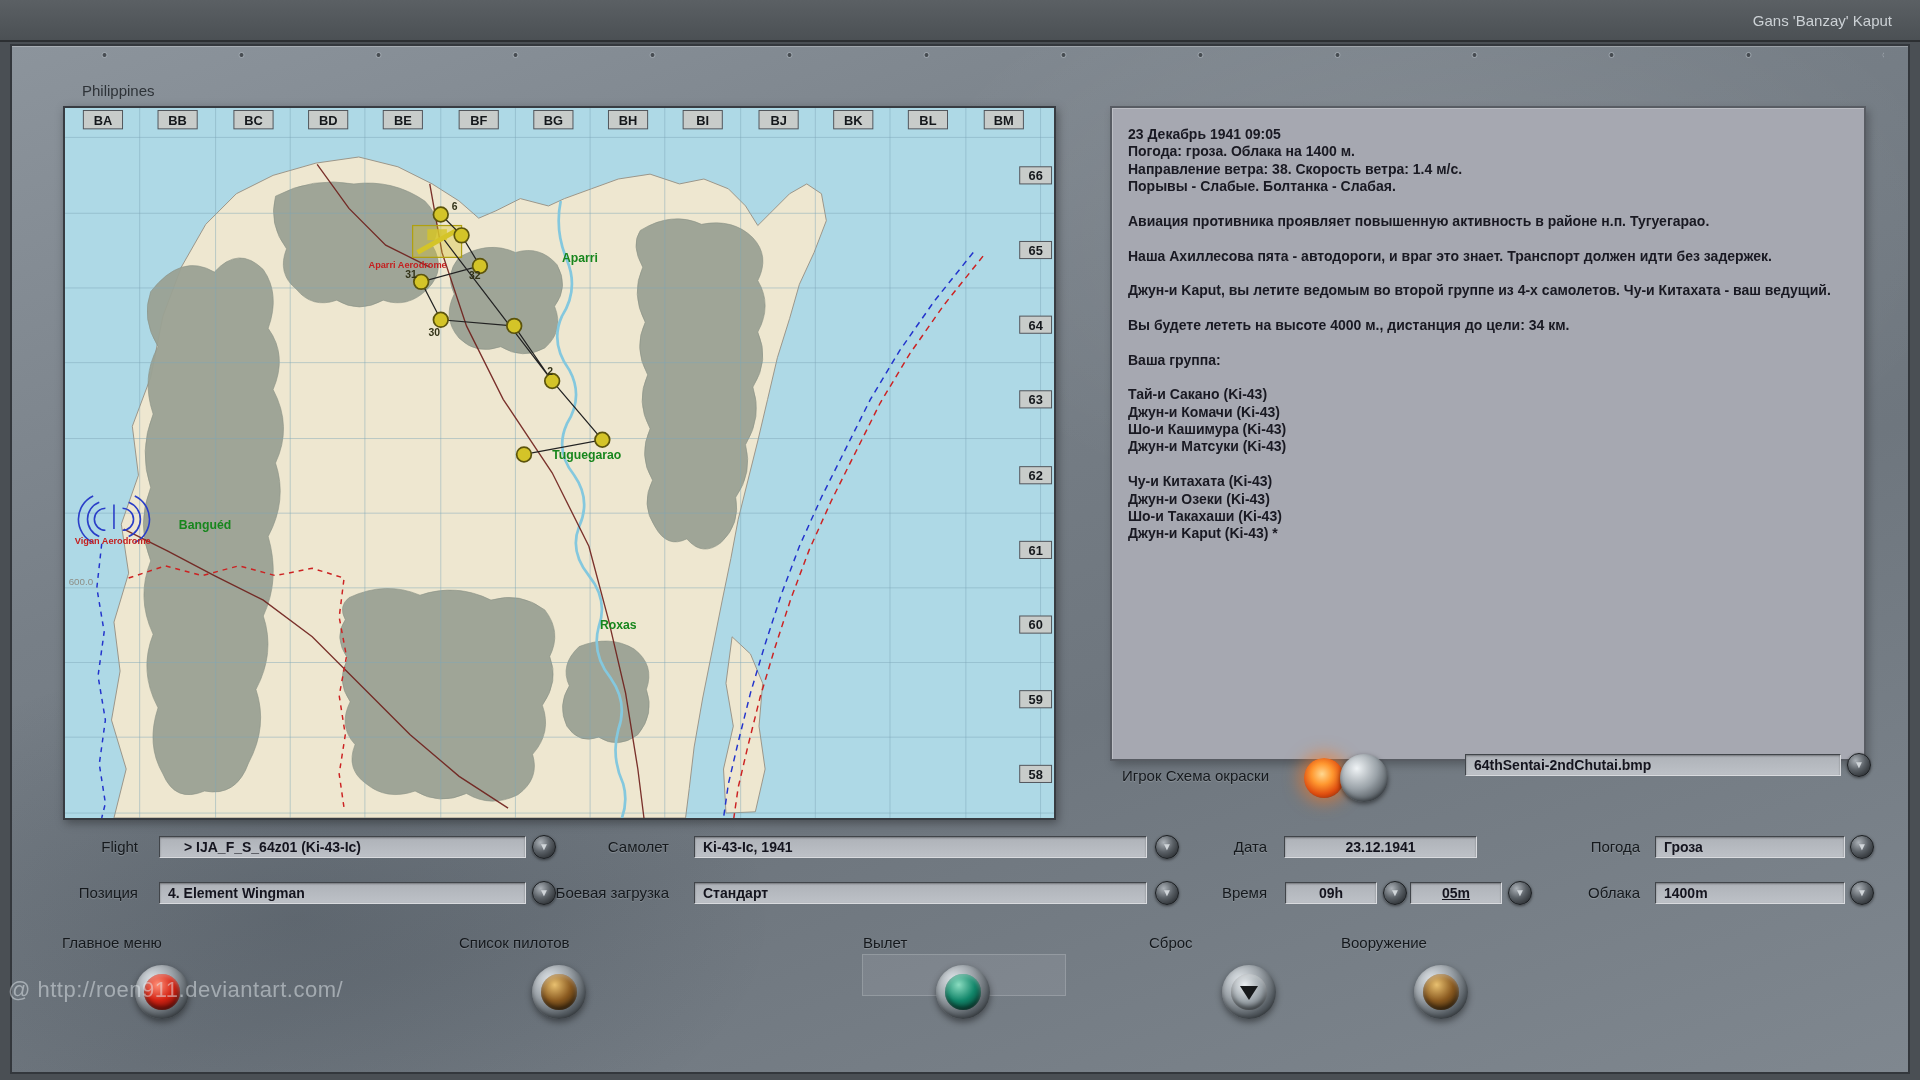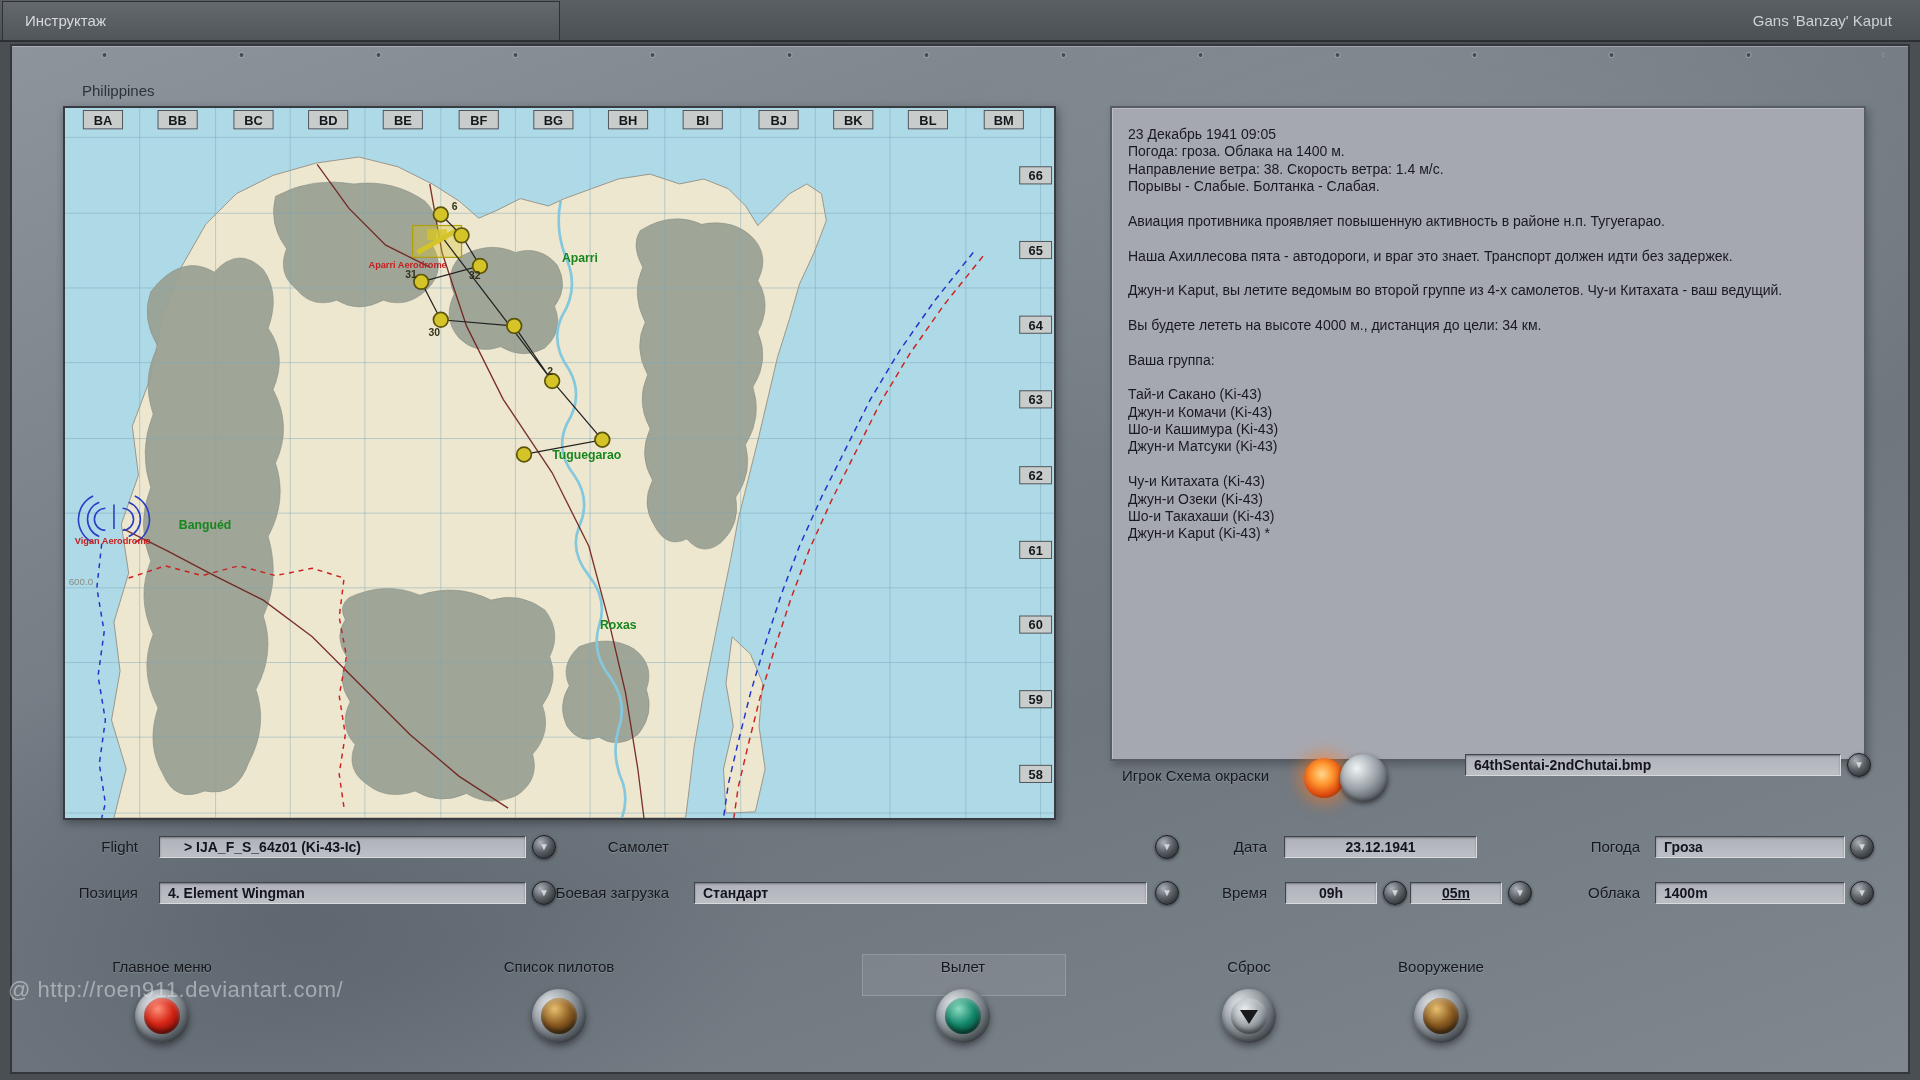--- a/index.html
+++ b/index.html
@@ -38,21 +38,21 @@
   .gtxt { font-size:10.5px; font-weight:700; fill:#15181c; text-anchor:middle; }
   .city { font-size:10px; font-weight:700; fill:#17861d; }
   .aero { font-size:7.5px; font-weight:700; fill:#c42020; }
   .wpnum { font-size:8.5px; font-weight:700; fill:#333318; }
   .scaletxt { font-size:8px; fill:#8e8e86; }
 
   
   .briefing-panel { position:absolute; left:1098px; top:60px; width:756px; height:655px;
     background:#a6a8b1; border:2px solid #585c63;
     box-shadow:inset 1px 1px 0 rgba(255,255,255,.25), 3px 4px 8px rgba(0,0,0,.25); }
-  .briefing-text { padding:18px 16px; font-size:14px; font-weight:400; line-height:1.24;
+  .briefing-text { padding:18px 16px; font-size:14px; font-weight:700; line-height:1.24;
     color:#191922; white-space:pre-line; }
 
   
   .paint-label { position:absolute; left:1110px; top:721px; font-size:15px; color:#15191d;
     text-shadow:0 1px 1px rgba(255,255,255,.2); }
   .toggle { position:absolute; left:1288px; top:706px; width:104px; height:50px; cursor:pointer; }
   .toggle-lamp { position:absolute; left:4px; top:6px; width:40px; height:40px; border-radius:50%;
     background:radial-gradient(circle at 45% 40%, #ffd890 0%, #ff9830 32%, #e04f10 62%, #7a2008 92%);
     box-shadow:0 0 16px 5px rgba(255,120,30,.55); }
   .toggle-knob { position:absolute; left:40px; top:2px; width:48px; height:48px; border-radius:50%;
@@ -70,21 +70,21 @@
     text-align:right; text-shadow:0 1px 1px rgba(255,255,255,.2); }
   .drop-btn { position:absolute; width:24px; height:24px; border-radius:50%;
     background:radial-gradient(circle at 35% 30%, #abb1b7, #5a6066 45%, #2e3236 82%);
     border:1px solid #1c1f22; display:flex; align-items:center; justify-content:center;
     box-shadow:0 1px 3px rgba(0,0,0,.5); cursor:pointer; }
   .drop-btn .tri { font-size:10px; color:#d0d5d9; line-height:1; }
 
   
   .fly-glow { position:absolute; left:850px; top:908px; width:204px; height:42px;
     background:rgba(222,230,237,.10); border:1px solid rgba(242,247,252,.18); }
-  .fbtn { position:absolute; top:912px; width:200px; text-align:center; cursor:pointer; }
+  .fbtn { position:absolute; top:888px; width:200px; cursor:pointer; }
   .fbtn-label { font-size:15px; color:#14181c; height:20px; text-shadow:0 1px 1px rgba(255,255,255,.2); }
   .knob { position:relative; width:54px; height:54px; margin:11px auto 0; border-radius:50%;
     background:radial-gradient(circle at 33% 28%, #e0e5e9, #9ba2a8 38%, #565d63 68%, #2b3034);
     box-shadow:0 3px 7px rgba(0,0,0,.45), inset 0 -2px 4px rgba(0,0,0,.3); }
   .lens { position:absolute; inset:9px; border-radius:50%;
     box-shadow:inset 0 2px 4px rgba(255,255,255,.35), inset 0 -3px 5px rgba(0,0,0,.5); }
   .lens.red   { background:radial-gradient(circle at 38% 30%, #ff9078, #d42414 46%, #6e0a06 88%); }
   .lens.amber { background:radial-gradient(circle at 38% 30%, #e8c070, #8a5a20 48%, #32200a 90%); }
   .lens.green { background:radial-gradient(circle at 38% 30%, #8adcc0, #12866a 48%, #06352a 90%); }
   .lens.metal { background:radial-gradient(circle at 38% 30%, #e9edf0, #9aa2a8 52%, #4e555b 90%);
@@ -94,23 +94,20 @@
 
   .watermark { position:absolute; left:8px; top:977px; font-size:22px; letter-spacing:.5px;
     color:rgba(228,233,238,.5); z-index:60; pointer-events:none; }
 </style>
 </head>
 <body>
 
 <div class="stage">
 
   <div class="top-bar">
-    <div class="top-tab">
-      <span>Инструктаж</span>
-    </div>
     <div class="player-name">Gans 'Banzay' Kaput</div>
   </div>
 
   <div class="main-panel">
     <div class="rivet-strip"></div>
 
     <div class="map-title">Philippines</div>
 
     <div class="map-wrap">
       <svg width="989" height="710" viewBox="0 0 808 580">
@@ -284,20 +281,21 @@
         <span class="tri">▼</span>
       </div>
 
     <div class="flabel" style="left:14px;top:790px;width:112px;">Flight</div>
     <div class="field" style="left:147px;top:790px;width:367px;padding-left:24px;"><span>&gt; IJA_F_S_64z01 (Ki-43-Ic)</span></div>
     <div class="drop-btn" style="left:520px;top:789px;">
         <span class="tri">▼</span>
       </div>
 
     <div class="flabel" style="left:480px;top:790px;width:177px;">Самолет</div>
+    <div class="field" style="left:682px;top:790px;width:453px;"><span>Ki-43-Ic, 1941</span></div>
     <div class="drop-btn" style="left:1143px;top:789px;">
         <span class="tri">▼</span>
       </div>
 
     <div class="flabel" style="left:1135px;top:790px;width:120px;">Дата</div>
     <div class="field center" style="left:1272px;top:790px;width:193px;"><span>23.12.1941</span></div>
 
     <div class="flabel" style="left:1508px;top:790px;width:120px;">Погода</div>
     <div class="field" style="left:1643px;top:790px;width:190px;"><span>Гроза</span></div>
     <div class="drop-btn" style="left:1838px;top:789px;">

